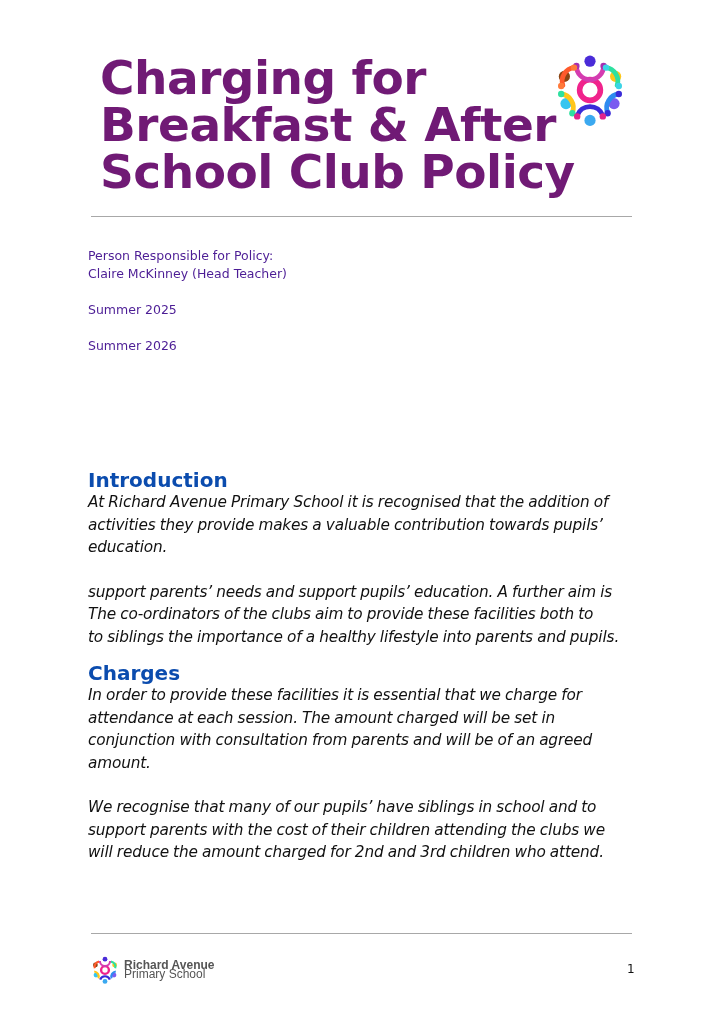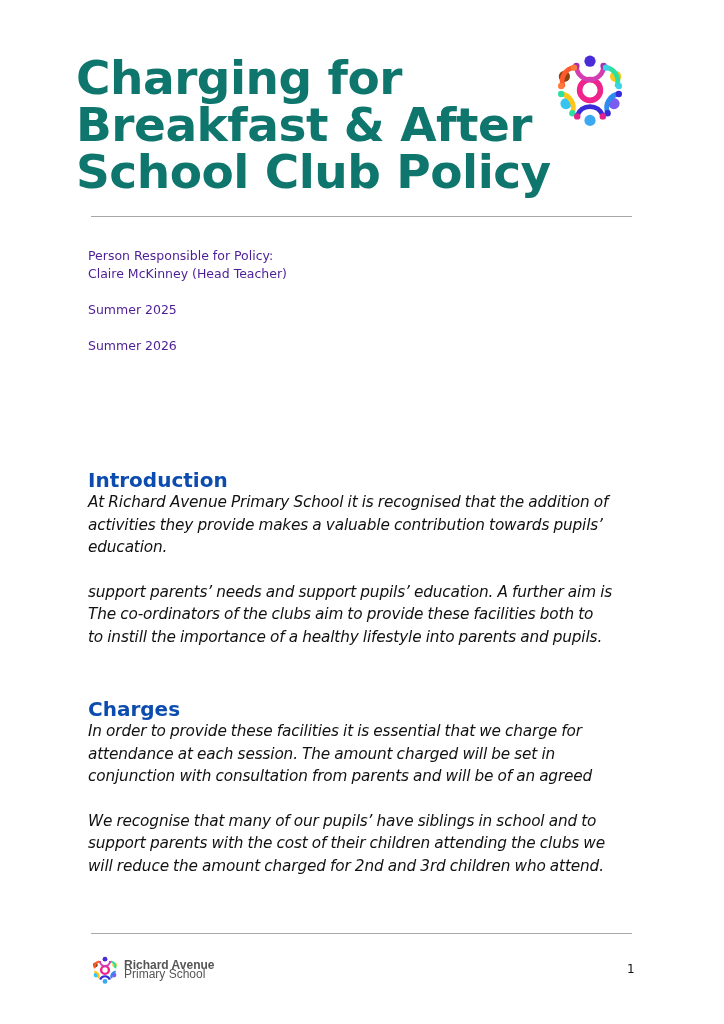--- a/index.html
+++ b/index.html
@@ -1,43 +1,43 @@
 <!DOCTYPE html>
 <html><head>
   <meta charset="utf-8">
   <style>
     html, body { margin: 0; padding: 0; background: #ffffff; }
     body { width: 724px; height: 1024px; position: relative; overflow: hidden;
            font-family: "DejaVu Sans", "Liberation Sans", sans-serif; color: #111; }
     .page { position: absolute; inset: 0; }
 
-    .title { position: absolute; left: 76px; top: 54px; width: 470px; margin: 0;
+    .title { position: absolute; left: 100px; top: 54px; width: 470px; margin: 0;
              font-family: "DejaVu Sans", sans-serif; font-weight: bold;
-             font-size: 47px; line-height: 47px; letter-spacing: -0.5px; color: #0f766e; }
+             font-size: 47px; line-height: 47px; letter-spacing: -0.5px; color: #701a75; }
     .title span { display: block; white-space: nowrap; }
 
     .logo { position: absolute; left: 550px; top: 50px; width: 80px; height: 80px; }
 
     .rule { position: absolute; left: 91px; width: 541px; height: 0; border-top: 1.5px solid #a8a8a8; }
     .rule.top { top: 216px; }
     .rule.bottom { top: 933px; }
 
     .meta { position: absolute; left: 88px; top: 247px; font-size: 12.5px; line-height: 18px;
             color: #4c1d95; font-family: "DejaVu Sans", sans-serif; }
     .meta .group { margin-bottom: 18px; }
     .meta .group div { white-space: nowrap; }
 
     .section { position: absolute; left: 88px; width: 560px; }
     .section h2 { margin: 0; font-size: 20px; line-height: 22px; font-weight: bold; color: #0B4CAE;
                   font-family: "DejaVu Sans", sans-serif; }
     .section p { margin: 0 0 22px 0; font-size: 15.3px; line-height: 22.5px; color: #111;
                  letter-spacing: -0.15px; word-spacing: -0.5px; }
     .section p .ln { display: block; white-space: nowrap; font-style: italic; }
     .intro { top: 469px; }
-    .charges { top: 698px; }
+    .charges { top: 662px; }
 
     .footer-logo { position: absolute; left: 90px; top: 955px; display: flex; align-items: center; gap: 4px; }
     .footer-logo svg { width: 30px; height: 30px; }
     .footer-text { font-family: Liberation Sans, sans-serif; color: #555; font-size: 12px; line-height: 9px; }
     .footer-text .bold { font-weight: bold; color: #555; }
     .page-num { position: absolute; left: 627px; top: 962px; font-size: 12px; color: #111;
                 font-family: "DejaVu Sans", sans-serif; }
   </style>
 </head>
 <body>
@@ -103,30 +103,31 @@
   <div class="section intro">
     <h2>Introduction</h2>
     <p>
       <span class="ln">At Richard Avenue Primary School it is recognised that the addition of</span>
       <span class="ln">activities they provide makes a valuable contribution towards pupils’</span>
       <span class="ln">education.</span>
     </p>
     <p>
       <span class="ln">support parents’ needs and support pupils’ education. A further aim is</span>
       <span class="ln">The co-ordinators of the clubs aim to provide these facilities both to</span>
-      <span class="ln">to instill the importance of a healthy lifestyle into parents and pupils.</span>
+      <span class="ln">to siblings the importance of a healthy lifestyle into parents and pupils.</span>
     </p>
   </div>
 
   <div class="section charges">
     <h2>Charges</h2>
     <p>
       <span class="ln">In order to provide these facilities it is essential that we charge for</span>
       <span class="ln">attendance at each session. The amount charged will be set in</span>
       <span class="ln">conjunction with consultation from parents and will be of an agreed</span>
+      <span class="ln">amount.</span>
     </p>
     <p>
       <span class="ln">We recognise that many of our pupils’ have siblings in school and to</span>
       <span class="ln">support parents with the cost of their children attending the clubs we</span>
       <span class="ln">will reduce the amount charged for 2nd and 3rd children who attend.</span>
     </p>
   </div>
 
   <div class="rule bottom"></div>
 

